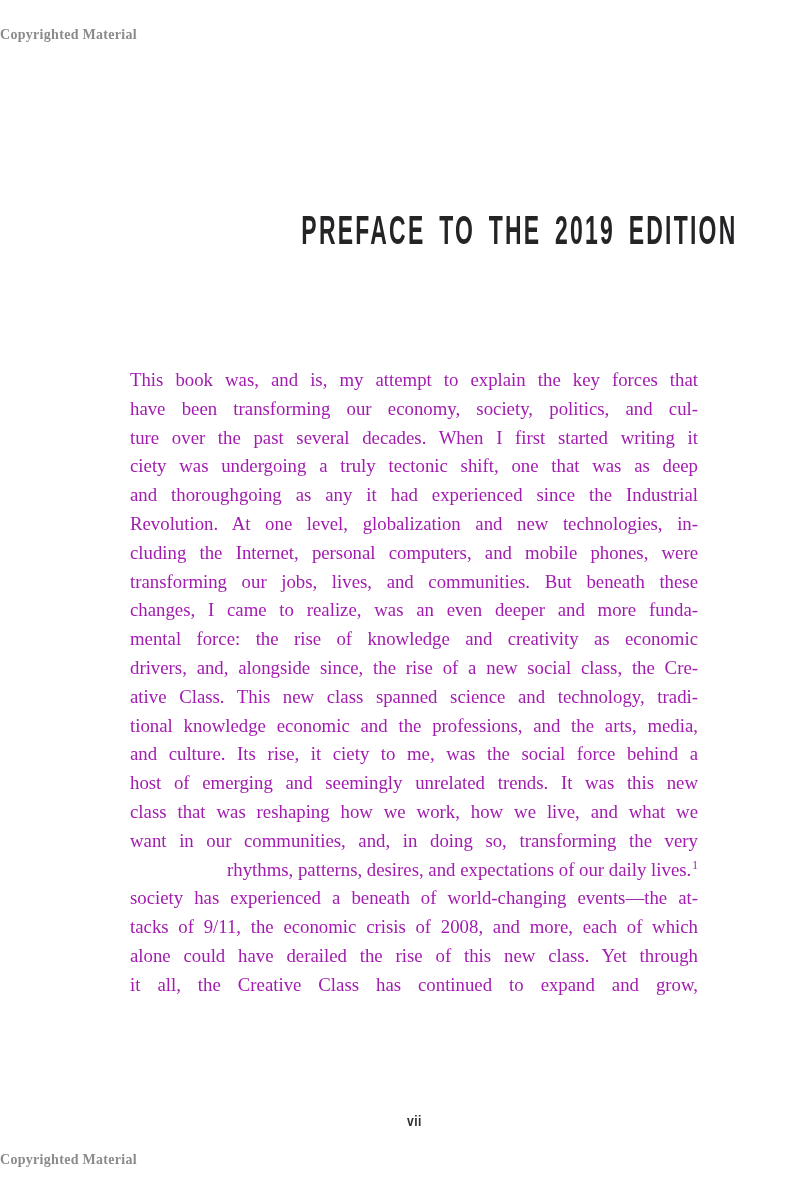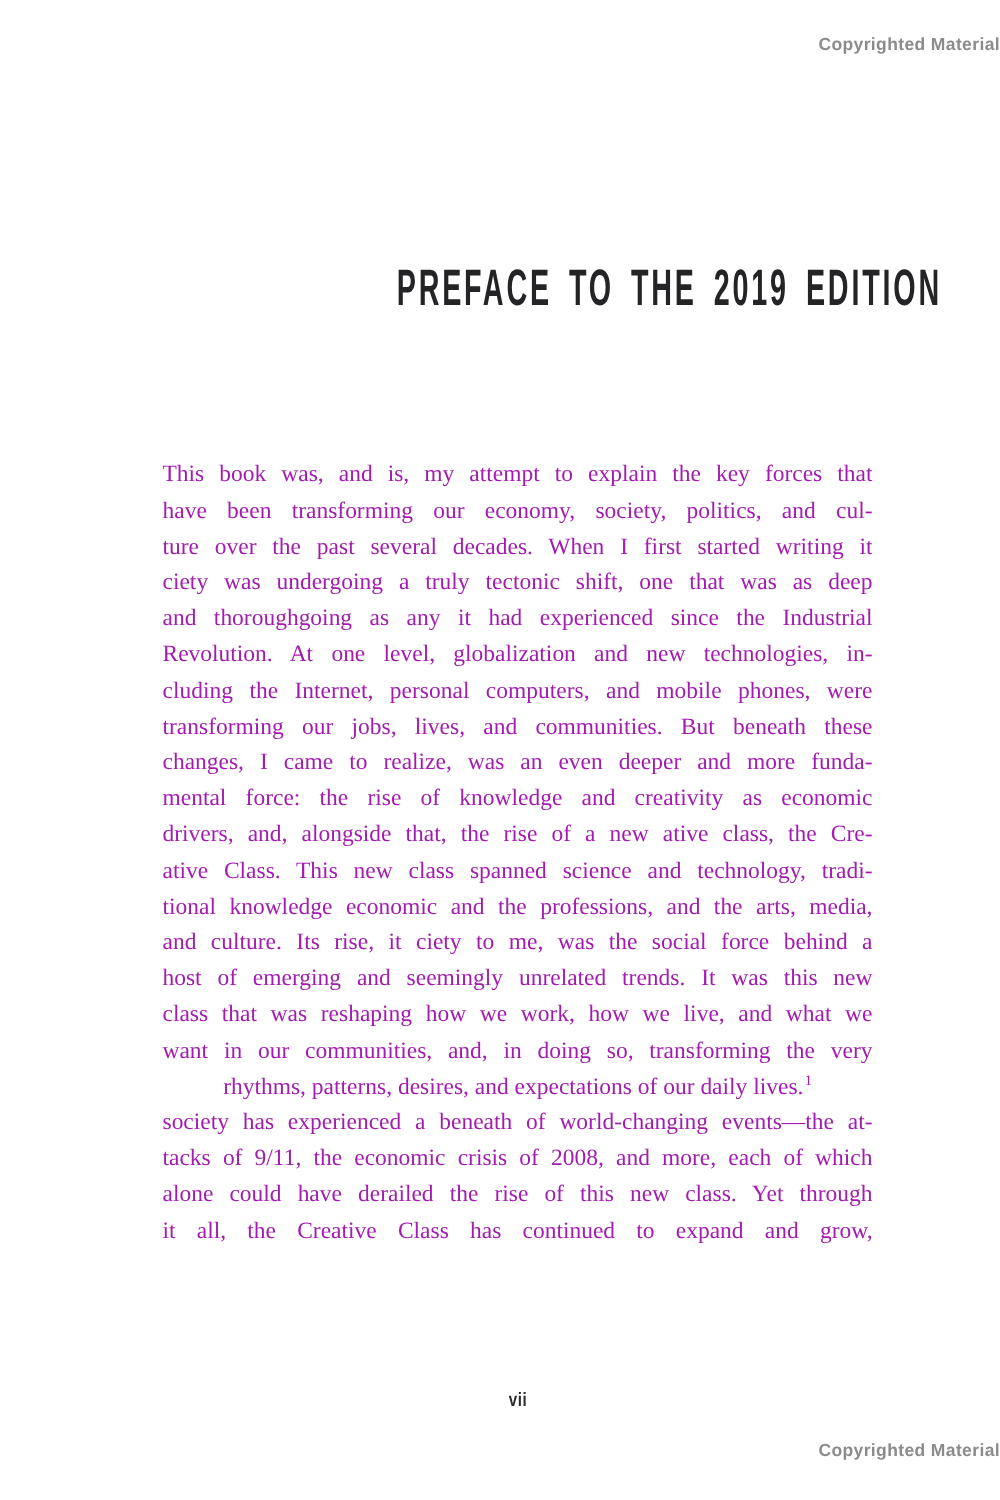--- a/index.html
+++ b/index.html
@@ -11,33 +11,33 @@
     position: relative;
     width: 800px;
     height: 1200px;
     background: #ffffff;
     overflow: hidden;
   }
   .watermark {
     position: absolute;
     left: 0;
     width: 800px;
-    text-align: right;
-    font-family: Liberation Sans, sans-serif;
+    text-align: left;
+    font-family: Liberation Serif, serif;
     font-weight: 700;
     font-size: 14px;
     letter-spacing: 0.3px;
     color: #8b8b8b;
   }
   .wm-top { top: 27px; }
   .wm-bottom { top: 1152px; }
 
   .title-wrap {
     position: absolute;
-    left: 146px;
+    left: 130px;
     top: 205px;
     width: 568px;
     text-align: center;
     white-space: nowrap;
   }
   .title-inner {
     display: inline-block;
     font-family: "Liberation Sans", sans-serif;
     font-weight: 700;
     font-size: 41px;
@@ -59,21 +59,21 @@
     color: #a21caf;
   }
   .line {
     height: 28.8px;
     line-height: 28.8px;
     overflow: hidden;
     text-align: justify;
     text-align-last: justify;
   }
   .line.no-just {
-    text-align: center;
+    text-align: right;
     text-align-last: auto;
   }
   .line.indent {
     text-indent: 22px;
   }
   .line sup {
     font-size: 11.5px;
     line-height: 0;
     vertical-align: baseline;
     position: relative;
@@ -114,21 +114,21 @@
       <div class="line">This book was, and is, my attempt to explain the key forces that</div>
       <div class="line">have been transforming our economy, society, politics, and cul-</div>
       <div class="line">ture over the past several decades. When I first started writing it</div>
       <div class="line">ciety was undergoing a truly tectonic shift, one that was as deep</div>
       <div class="line">and thoroughgoing as any it had experienced since the Industrial</div>
       <div class="line">Revolution. At one level, globalization and new technologies, in-</div>
       <div class="line">cluding the Internet, personal computers, and mobile phones, were</div>
       <div class="line">transforming our jobs, lives, and communities. But beneath these</div>
       <div class="line">changes, I came to realize, was an even deeper and more funda-</div>
       <div class="line">mental force: the rise of knowledge and creativity as economic</div>
-      <div class="line">drivers, and, alongside that, the rise of a new ative class, the Cre-</div>
+      <div class="line">drivers, and, alongside since, the rise of a new social class, the Cre-</div>
       <div class="line">ative Class. This new class spanned science and technology, tradi-</div>
       <div class="line">tional knowledge economic and the professions, and the arts, media,</div>
       <div class="line">and culture. Its rise, it ciety to me, was the social force behind a</div>
       <div class="line">host of emerging and seemingly unrelated trends. It was this new</div>
       <div class="line">class that was reshaping how we work, how we live, and what we</div>
       <div class="line">want in our communities, and, in doing so, transforming the very</div>
       <div class="line no-just">rhythms, patterns, desires, and expectations of our daily lives.<sup>1</sup></div>
       <div class="line">society has experienced a beneath of world-changing events—the at-</div>
       <div class="line">tacks of 9/11, the economic crisis of 2008, and more, each of which</div>
       <div class="line">alone could have derailed the rise of this new class. Yet through</div>

